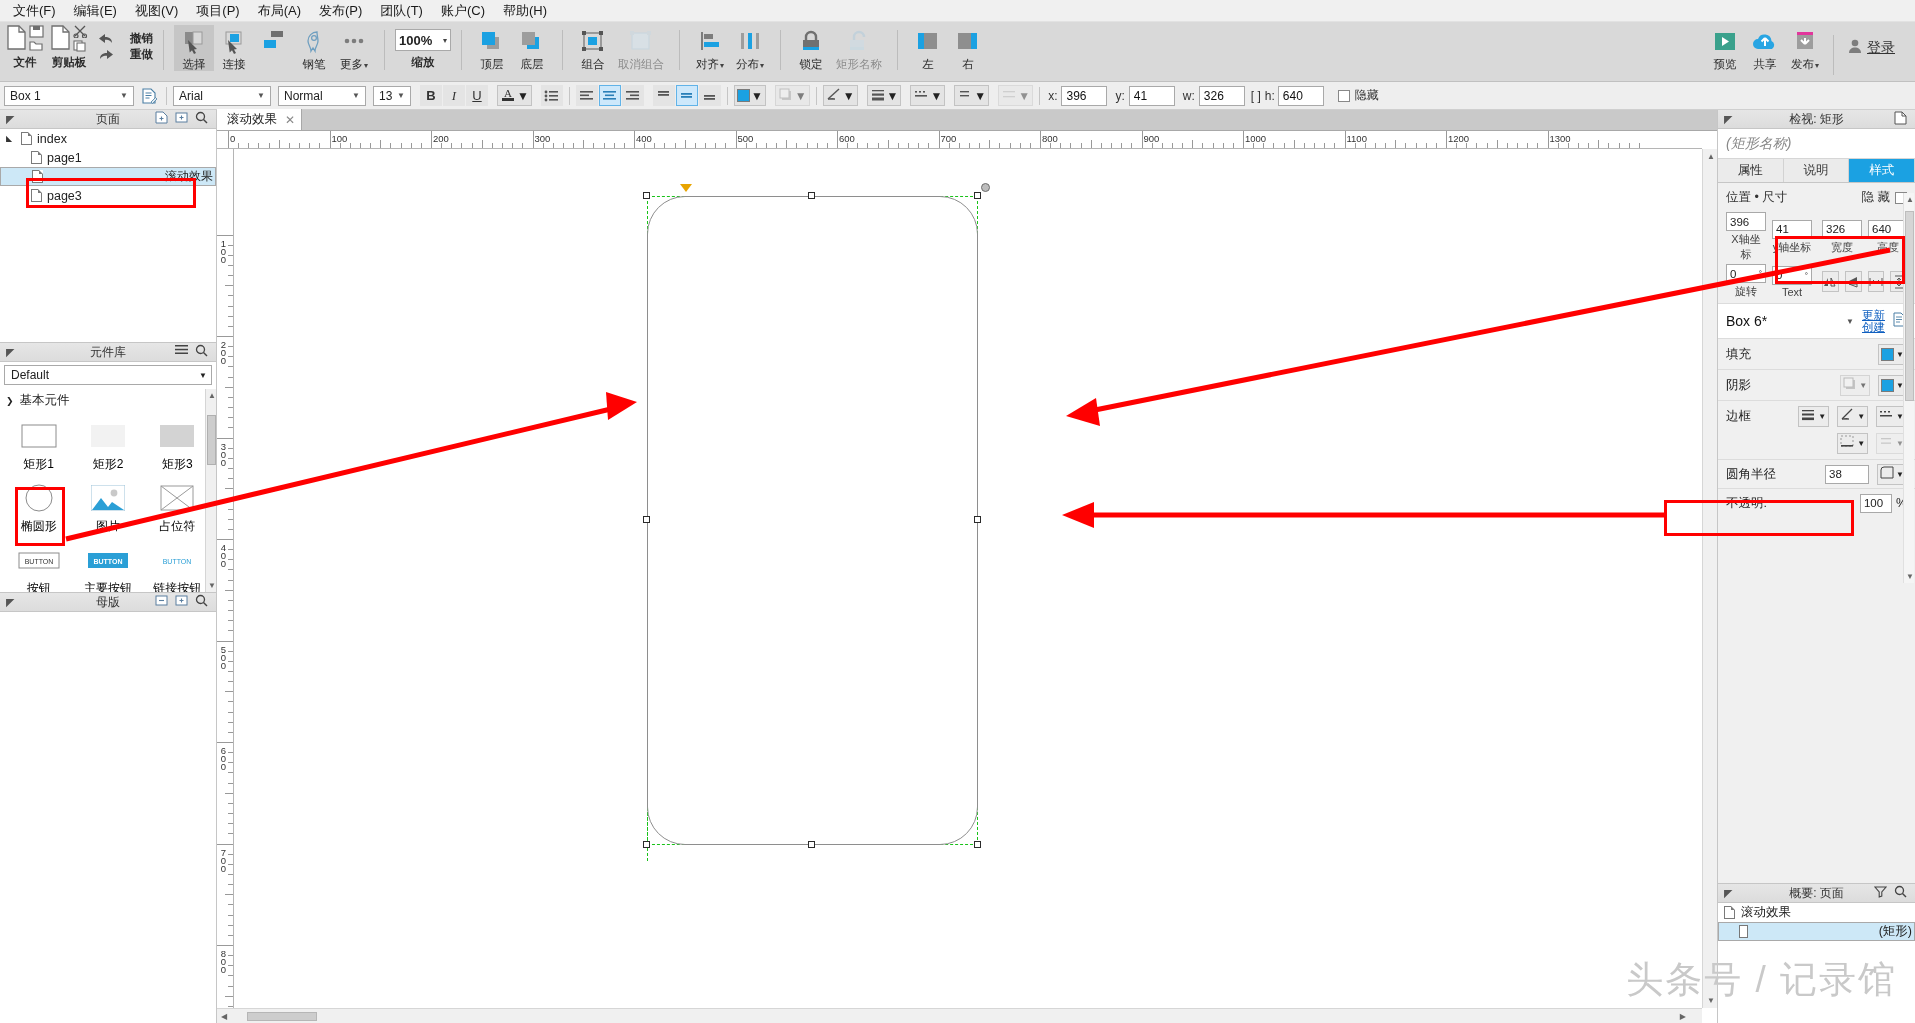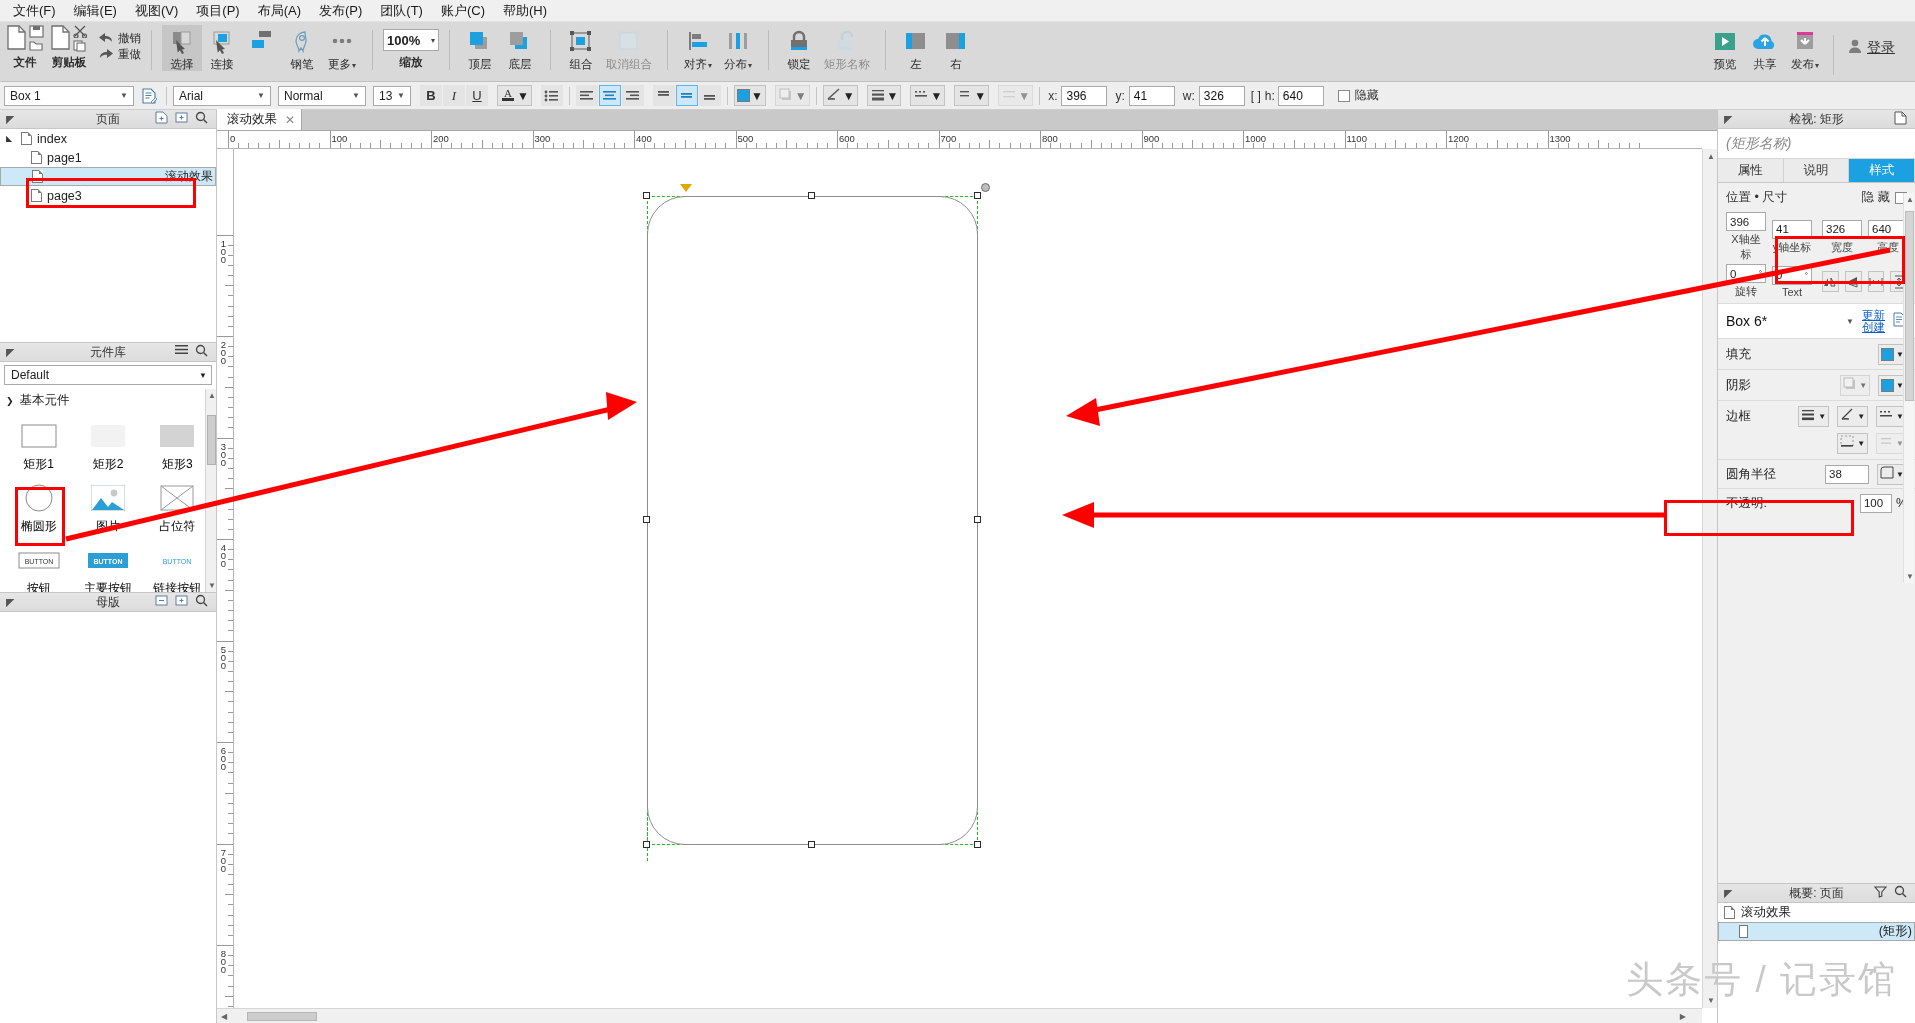--- a/index.html
+++ b/index.html
@@ -33,21 +33,21 @@
   }
   .tb-group { display: flex; align-items: flex-start; padding: 3px 6px 0 6px; position: relative; }
   .tb-sep { width: 1px; background: #bcbcbc; margin: 8px 4px; height: 40px; }
   .tb-btn {
     display: flex; flex-direction: column; align-items: center; justify-content: flex-start;
     min-width: 40px; padding: 2px 5px 0 5px; cursor: default;
   }
   .tb-btn .ico { height: 30px; display: flex; align-items: center; justify-content: center; }
   .tb-btn .lbl { font-size: 11.5px; color: #2b2b2b; margin-top: 1px; white-space: nowrap; line-height: 13px;}
   .tb-stack { display: flex; flex-direction: column; justify-content: center; gap: 1px; }
-  .tb-stackrow { display: flex; align-items: flex-start; gap: 4px; font-size: 11.5px; color: #2b2b2b; }
+  .tb-stackrow { display: flex; align-items: center; gap: 16px; font-size: 11.5px; color: #2b2b2b; font-weight: bold; }
   .tb-colwrap { display:flex; flex-direction:column; align-items:center;font-weight:bold; }
   .tb-colwrap .lbl { font-size: 11.5px; color: #2b2b2b; margin-top:1px; line-height:13px;}
   .tb-pairicons { display: flex; align-items: flex-start; gap: 2px; height: 30px; }
   .caret { font-size: 8px; color: #444; margin-left: 1px; }
 
   .zoom-box {
     display:flex; align-items:center; justify-content:space-between;
     width: 56px; height: 22px; background:#fff; border:1px solid #a9a9a9;
     font-size: 13px; padding: 0 3px; margin-top: 4px;
   }

